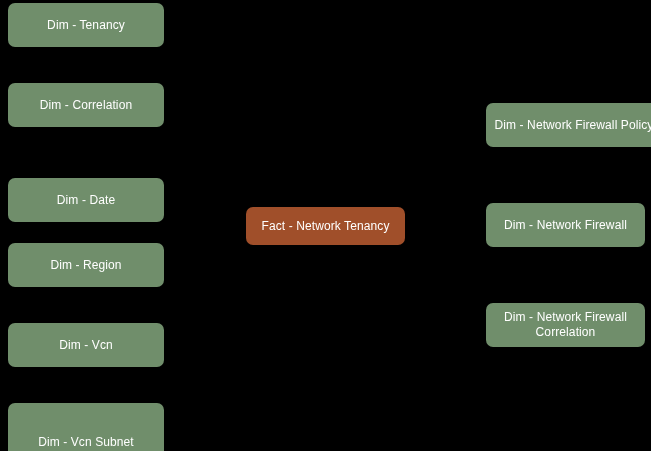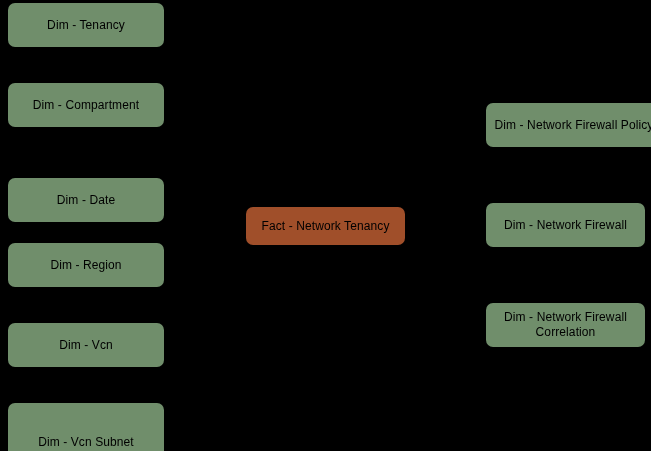--- a/index.html
+++ b/index.html
@@ -20,21 +20,21 @@
     background: #000000;
   }
   .node {
     position: absolute;
     box-sizing: border-box;
     border-radius: 7px;
     display: flex;
     align-items: center;
     justify-content: center;
     text-align: center;
-    color: #000000;
+    color: #ffffff;
     font-size: 12px;
     line-height: 15px;
     letter-spacing: 0.1px;
     padding: 13px 6px;
     user-select: none;
   }
   .node.dim {
     background: #708e6b;
   }
   .node.fact {
@@ -48,21 +48,21 @@
 </head>
 <body>
 
 <div id="canvas">
 
   <div class="node dim" style="left:8px; top:3px; width:156px; height:44px;">
     <span class="node-label">Dim - Tenancy</span>
   </div>
 
   <div class="node dim" style="left:8px; top:83px; width:156px; height:44px;">
-    <span class="node-label">Dim - Compartment</span>
+    <span class="node-label">Dim - Correlation</span>
   </div>
 
   <div class="node dim" style="left:8px; top:178px; width:156px; height:44px;">
     <span class="node-label">Dim - Date</span>
   </div>
 
   <div class="node dim" style="left:8px; top:243px; width:156px; height:44px;">
     <span class="node-label">Dim - Region</span>
   </div>
 

